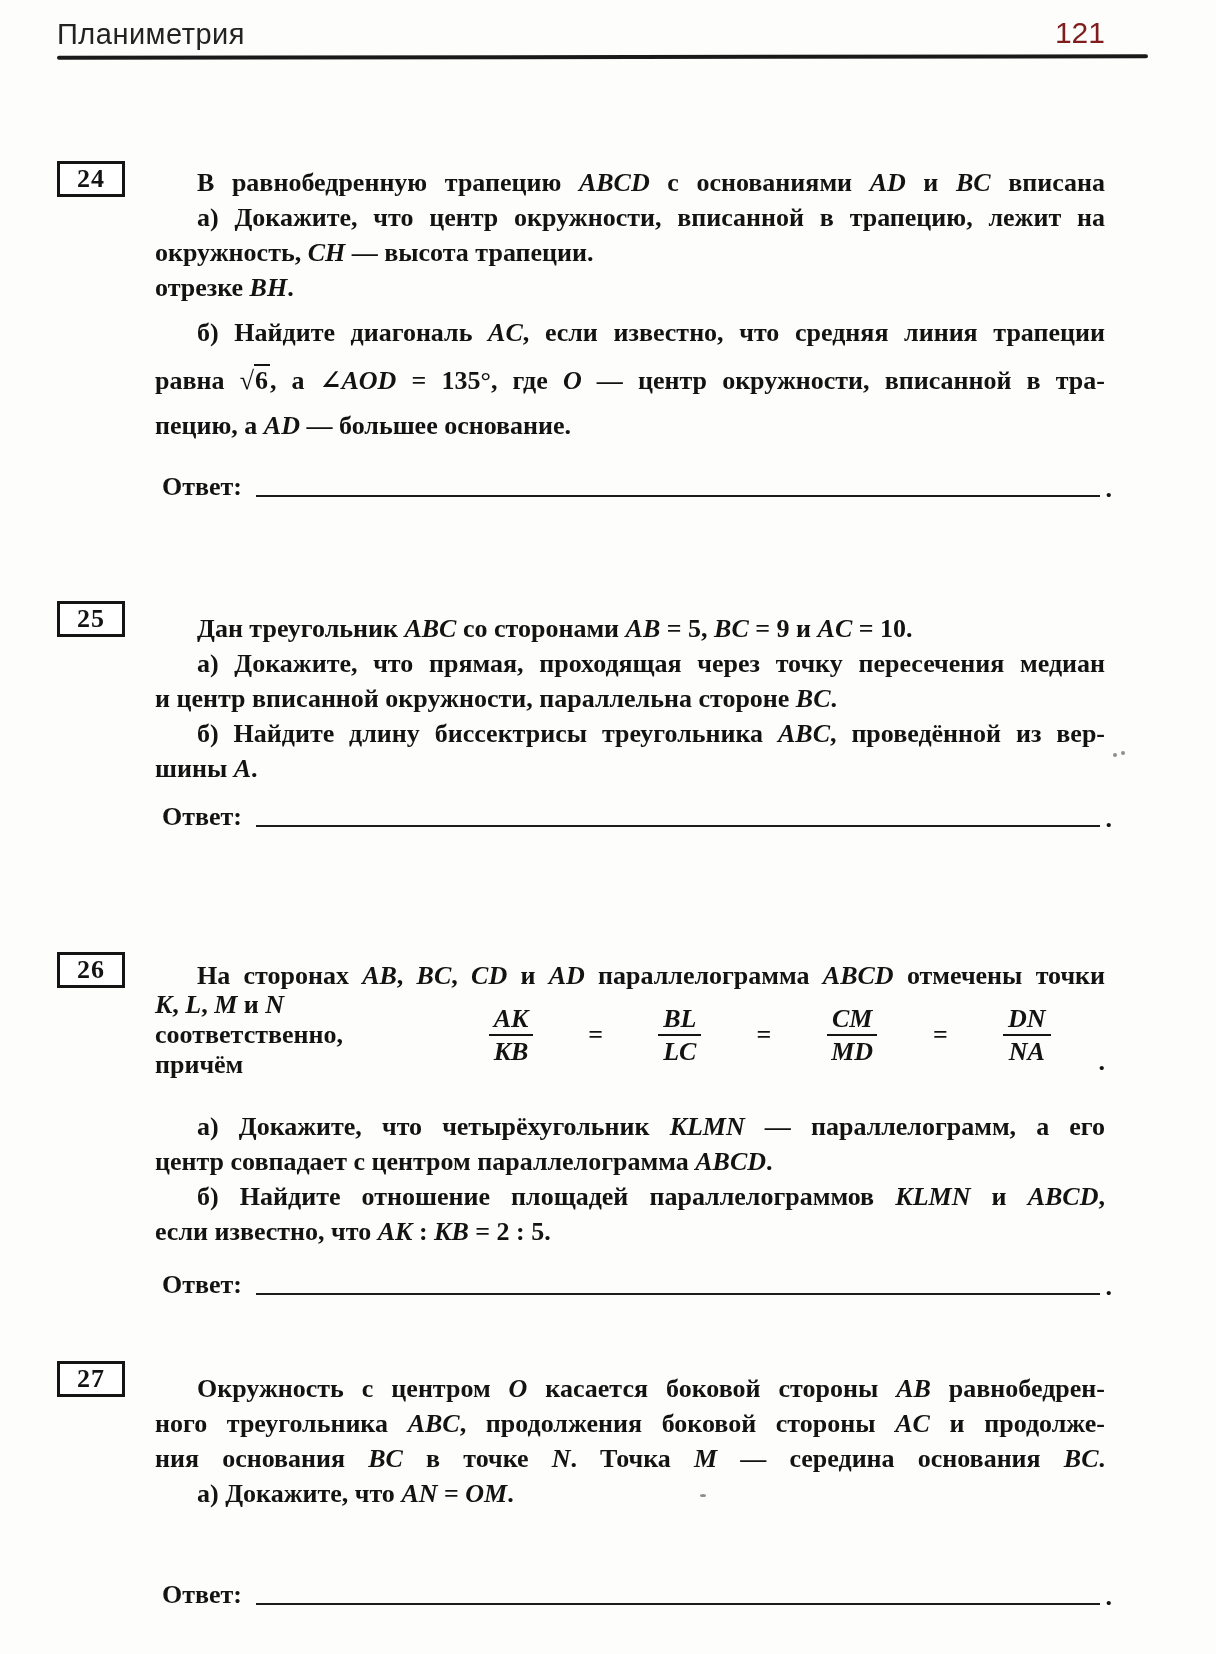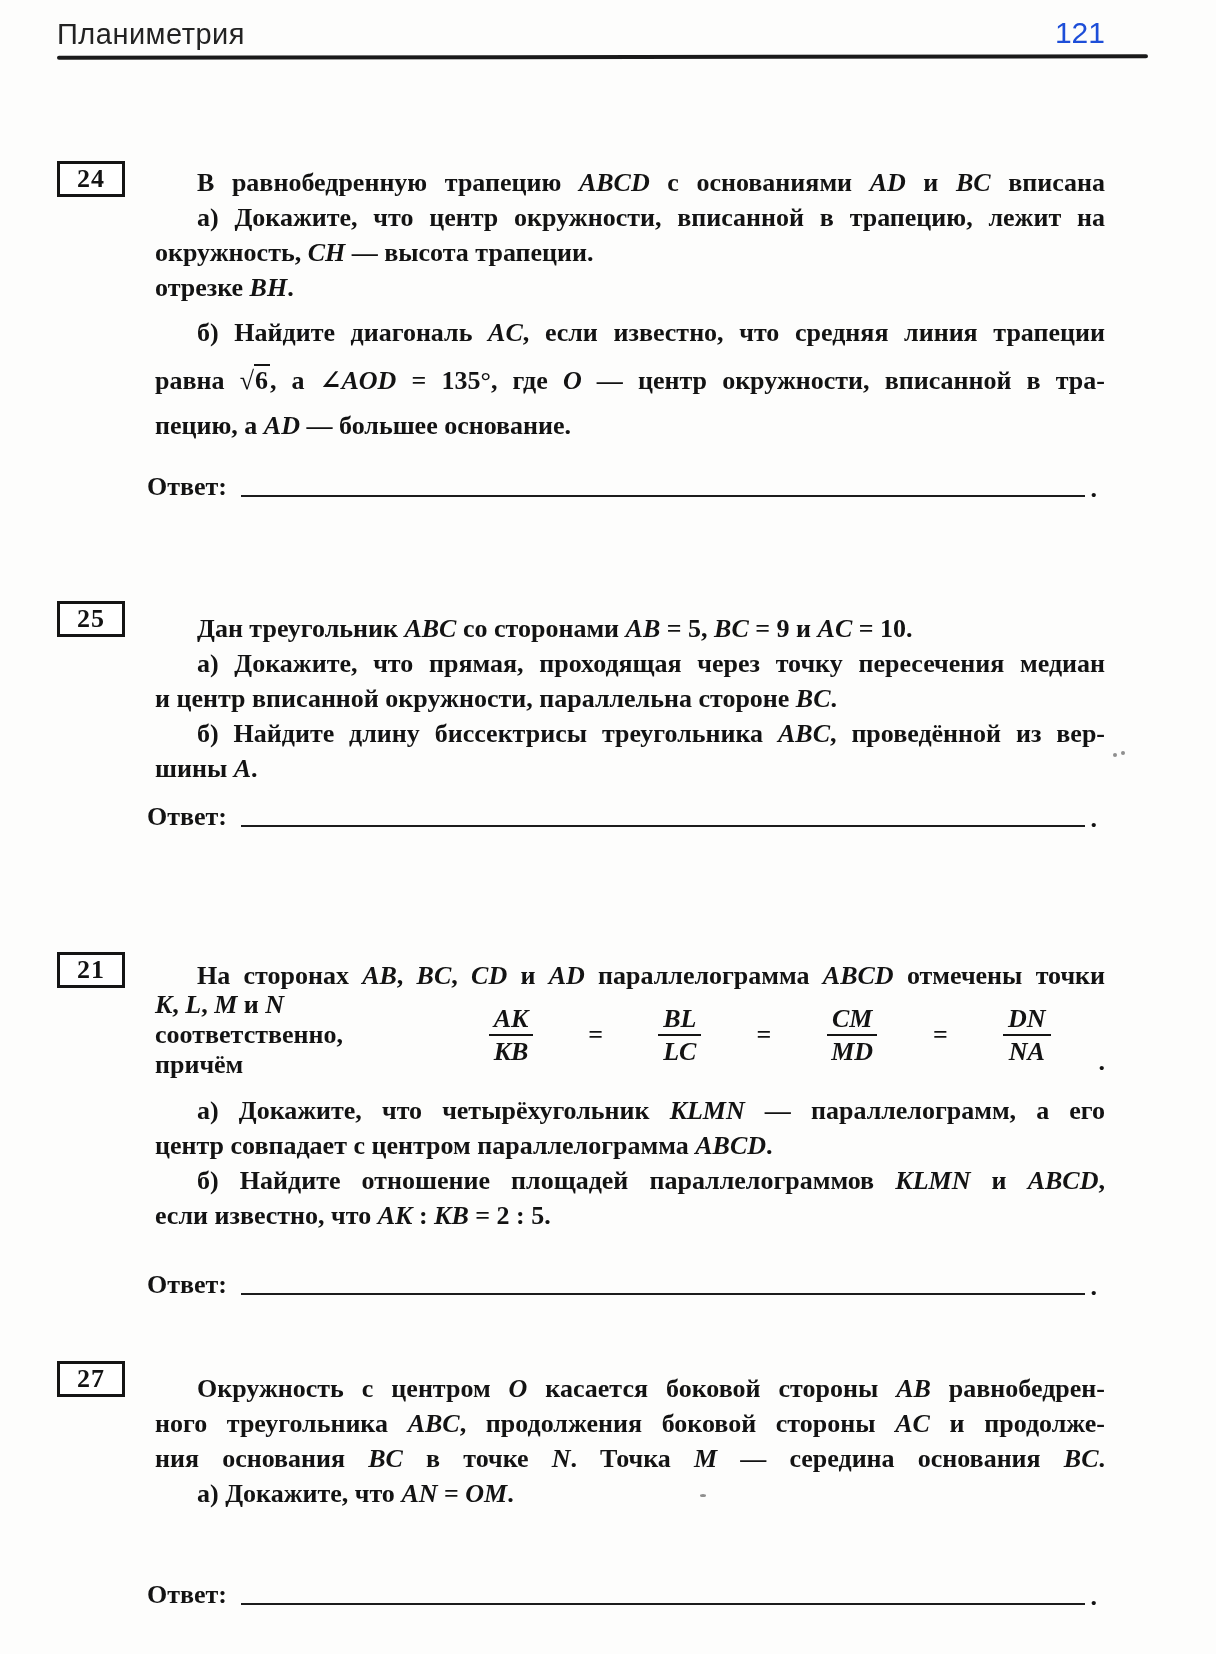--- a/index.html
+++ b/index.html
@@ -15,21 +15,21 @@
   }
   
   .htitle{
     position:absolute;left:57px;top:18px;
     font-family:"Liberation Sans","DejaVu Sans",sans-serif;
     font-size:29px;color:#232323;letter-spacing:.5px;
   }
   .hnum{
     position:absolute;right:111px;top:16px;
     font-family:"Liberation Sans","DejaVu Sans",sans-serif;
-    font-size:30px;color:#1d4ed8;
+    font-size:30px;color:#7f1d1d;
   }
   .hrule{
     position:absolute;left:57px;top:55px;width:1091px;height:4px;
     background:#1a1a1a;border-radius:2px;transform:rotate(-0.08deg);
   }
   
   .problem{position:absolute;left:0;width:1216px;}
   #p24{top:159px}#p25{top:599px}#p26{top:950px}#p27{top:1359px}
   .numbox{
     position:absolute;left:57px;top:2px;width:62px;height:30px;
@@ -42,35 +42,35 @@
   #p25 .pbody{padding-top:12px}
   #p26 .pbody{padding-top:8px}
   #p27 .pbody{padding-top:12px}
   .ln{height:35px;line-height:35px;}
   .ln.ind{text-indent:42px;}
   .ln.fill{text-align:justify;text-align-last:justify;}
   .ln i{font-style:italic;}
   #p24 .pbody .ln:nth-child(5){margin-top:10px;}
   #p24 .pbody .ln:nth-child(6){height:46px;line-height:46px;margin-top:8px;}
   #p24 .pbody .ln:nth-child(7){margin-top:4px;}
-  .lines-bottom{margin-top:16px;}
+  .lines-bottom{margin-top:32px;}
   
   .sq{white-space:nowrap;}
   .rad{border-top:2.5px solid #141414;padding:0 2px 0 1px;}
   
   .fracrow{height:84px;display:flex;align-items:center;gap:44px;}
   .fpre{margin-right:12px;}
   .frac{display:inline-flex;flex-direction:column;align-items:center;margin:0 4px;}
   .fn,.fd{font-style:italic;font-weight:bold;font-size:26px;line-height:31px;padding:0 5px;}
   .fn{border-bottom:2.5px solid #141414;}
   .feq{margin:0 7px;}
   .fsuf{align-self:flex-end;}
   
   .answer{
-    position:absolute;left:147px;width:950px;height:32px;
+    position:absolute;left:162px;width:950px;height:32px;
     display:flex;align-items:flex-end;
     font-size:26px;font-weight:bold;
   }
   #p24 .answer{top:311px}
   #p25 .answer{top:201px}
   #p26 .answer{top:318px}
   #p27 .answer{top:219px}
   .alabel{line-height:30px;}
   .aline{flex:1;height:1px;border-bottom:2.5px solid #1c1c1c;margin:0 6px 5px 14px;}
   .adot{line-height:26px;}
@@ -122,21 +122,21 @@
       </div>
     <div class="answer">
       <span class="alabel">Ответ:</span>
       <span class="aline"></span>
       <span class="adot">.</span>
     </div>
   </section>
 
   <section class="problem" id="p26">
     <div class="numbox">
-      <span>21</span>
+      <span>26</span>
     </div>
     <div class="pbody">
       <div>
           <div class="ln ind fill">На сторонах <i>AB</i>, <i>BC</i>, <i>CD</i> и <i>AD</i> параллелограмма <i>ABCD</i> отмечены точки</div>
         </div>
       <div class="fracrow">
           <span class="fpre"><i>K</i>, <i>L</i>, <i>M</i> и <i>N</i> соответственно, причём</span>
           <span class="frac">
             <span class="fn"><i>AK</i></span>
             <span class="fd"><i>KB</i></span>

